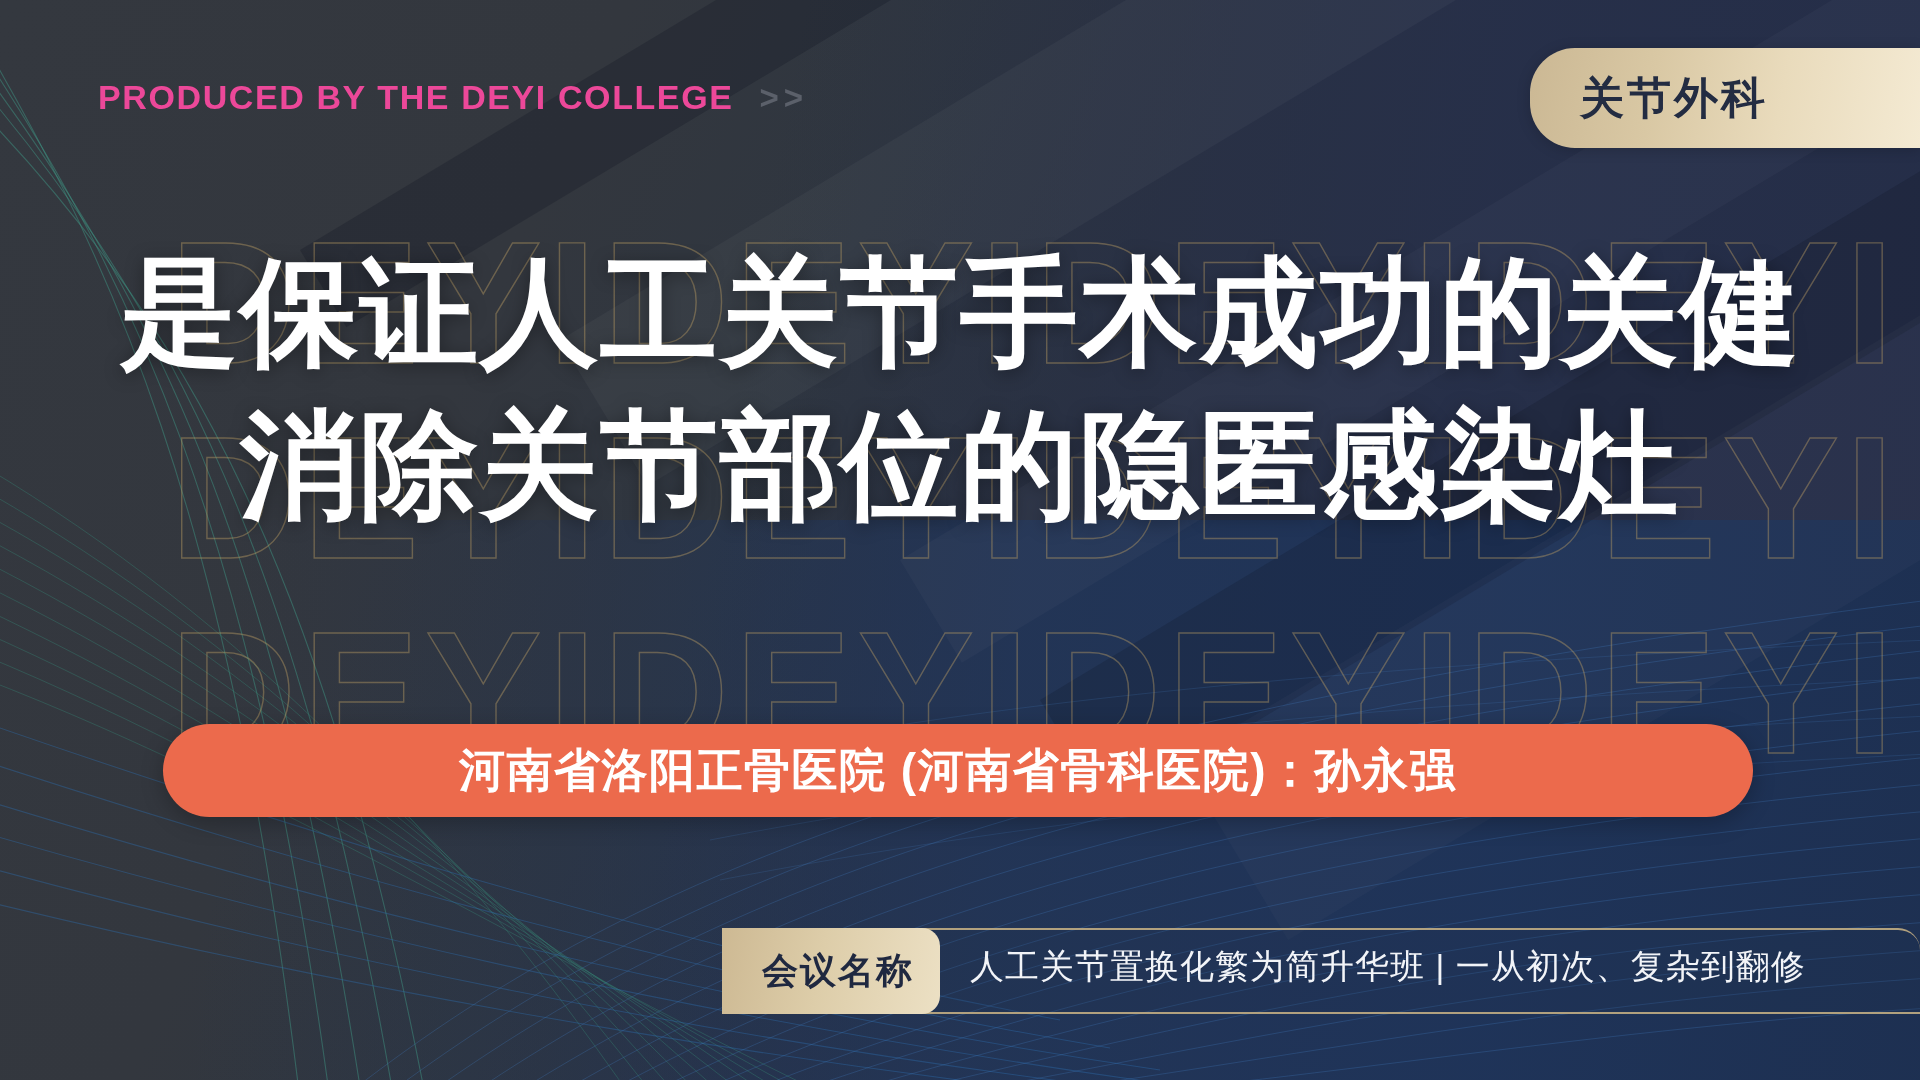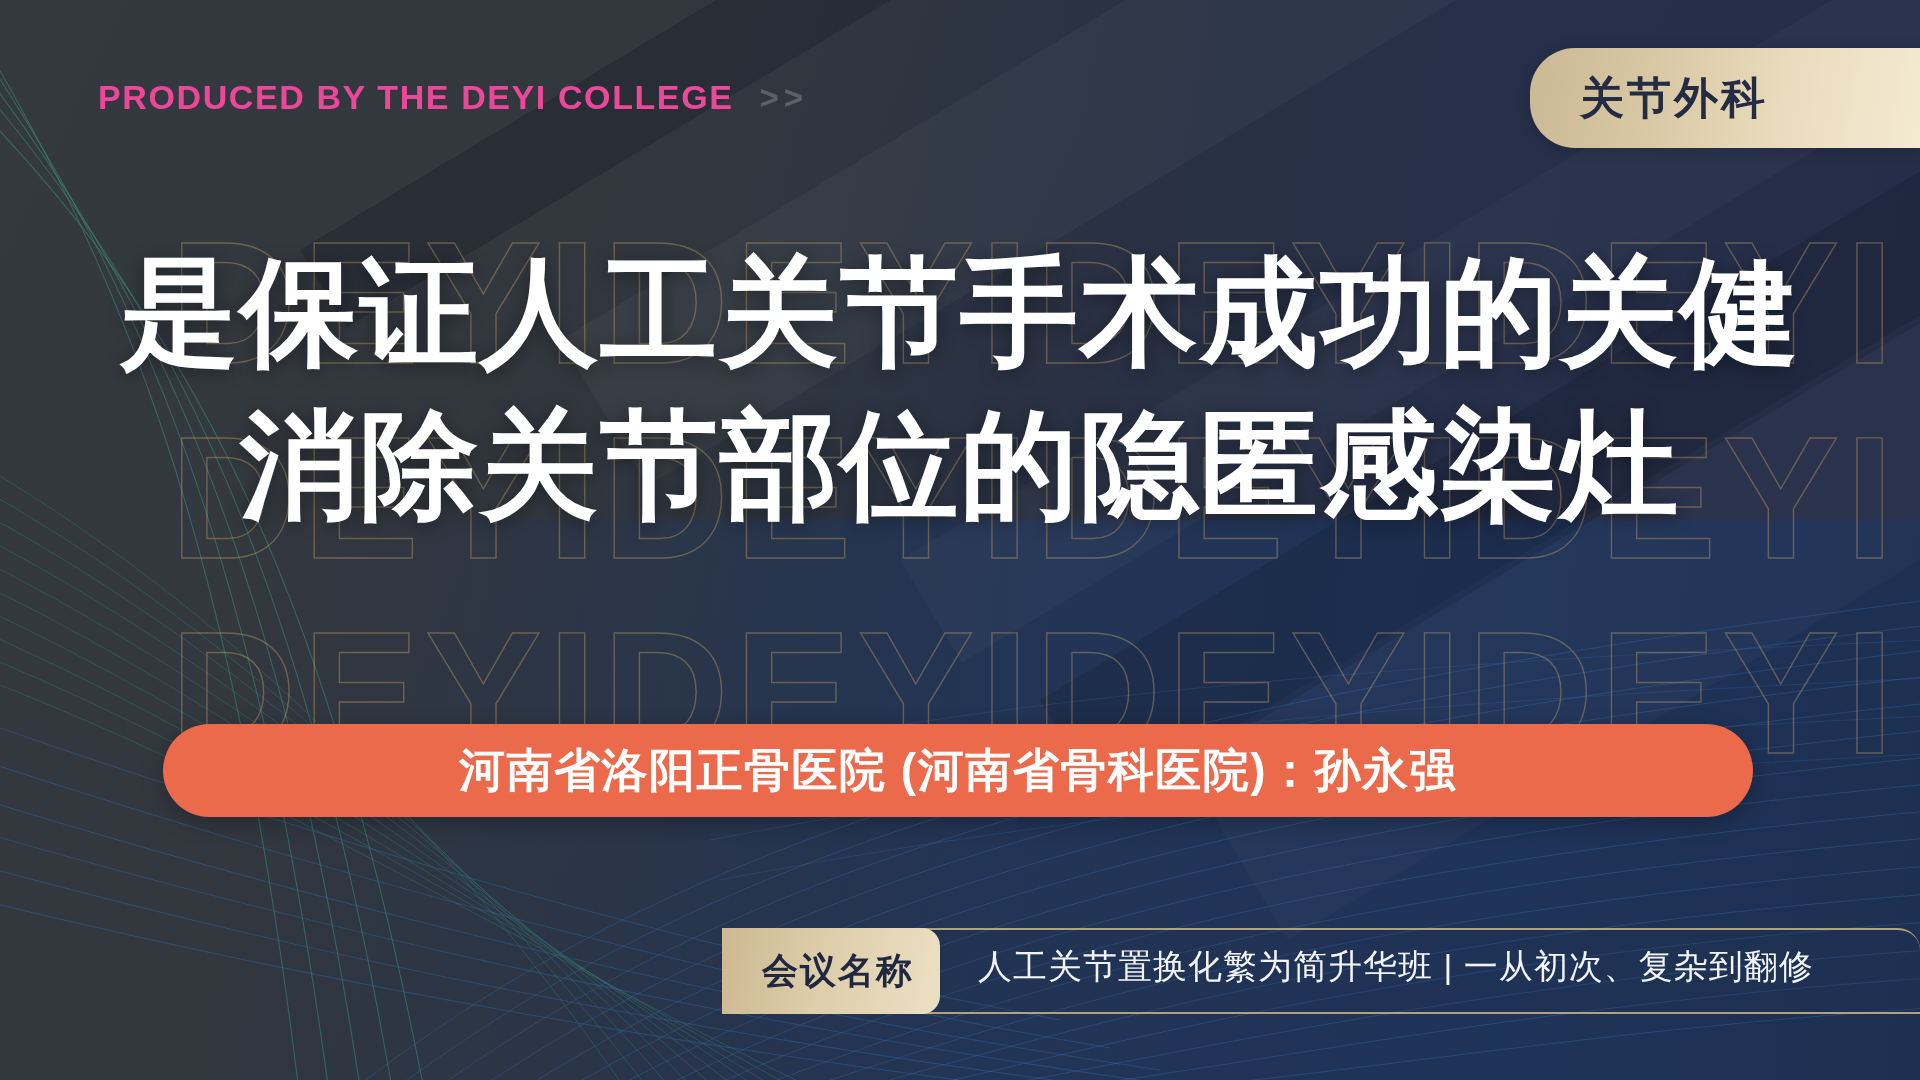--- a/index.html
+++ b/index.html
@@ -168,21 +168,21 @@
     border-right:none;
     border-radius:0 22px 0 0;
     display:flex;align-items:stretch;
     background:rgba(32,48,80,0.18);
   }
   .meeting-label{
     background:linear-gradient(100deg,#cdb993 0%,#ddcda9 45%,#ece0c4 100%);
     display:flex;align-items:center;
     padding:0 26px 0 40px;
     border-radius:0 18px 18px 0;
-    margin:-2px 12px -2px -2px;
+    margin:-2px 4px -2px -2px;
   }
   .meeting-label span{
     font-size:36px;font-weight:700;
     color:#1f2840;letter-spacing:2px;white-space:nowrap;
   }
   .meeting-value{
     display:flex;align-items:center;
     padding:0 30px 8px 26px;
   }
   .meeting-value span{

